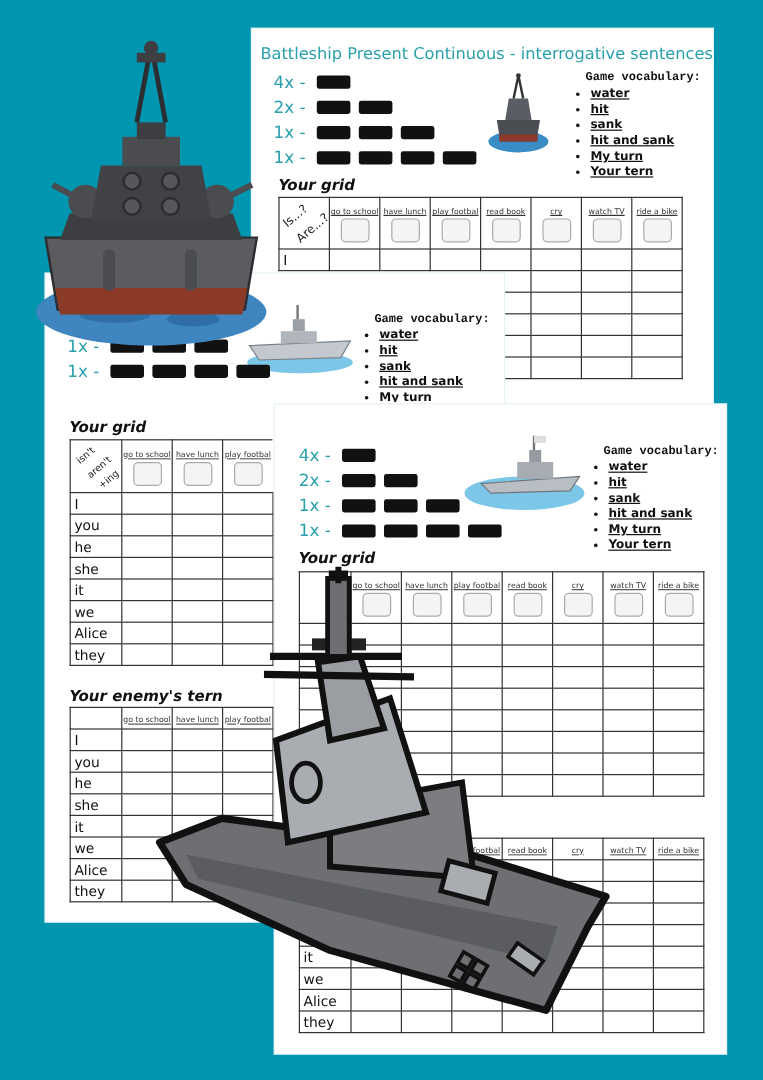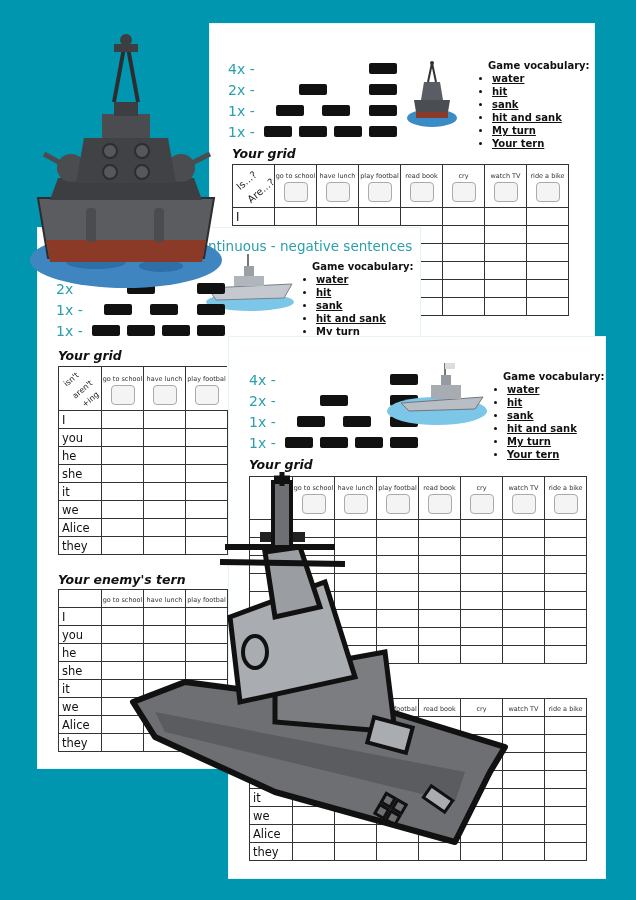--- a/index.html
+++ b/index.html
@@ -1,40 +1,41 @@
 <!DOCTYPE html>
 <html><head>
 <meta charset="utf-8">
 <style>
   html,body{margin:0;padding:0;}
   body{width:636px;height:900px;background:#0096b0;position:relative;overflow:hidden;font-family:"DejaVu Sans",sans-serif;}
   .page{position:absolute;background:#fff;box-shadow:0 0 0 1px #e6f3f6;}
   .title{position:absolute;color:#2aa0ad;font-size:13.5px;white-space:nowrap;letter-spacing:0;}
   .fleet{position:absolute;}
-  .fleet-row{display:flex;align-items:center;height:21px;justify-content:space-between;}
+  .fleet-row{display:flex;align-items:center;height:21px;}
   .fleet-label{color:#2aa0ad;font-size:14px;width:36px;white-space:nowrap;}
   .ship-bar{width:28px;height:11px;background:#111;border-radius:2px;margin-right:7px;}
   .vocab{position:absolute;font-size:10px;font-weight:bold;color:#111;}
-  .vocab-title{margin-left:10px;margin-bottom:1px;}
+  .vocab-title{margin-left:10px;margin-bottom:1px;font-family:Liberation Mono, monospace;}
   .vocab ul{margin:0;padding:0 0 0 14px;}
   .vocab li{line-height:13px;text-decoration:underline;}
   .section-title{position:absolute;font-style:italic;font-weight:bold;font-size:12.5px;color:#111;white-space:nowrap;}
   table.grid{position:absolute;border-collapse:collapse;}
   table.grid td{border:1.5px solid #333;padding:0;font-size:11.5px;color:#111;vertical-align:middle;}
   table.grid td.pron{padding-left:3px;}
-  .hdr-label{font-size:6.5px;color:#333;text-align:center;line-height:8px;padding-top:2px;white-space:nowrap;overflow:hidden;}
+  .hdr-label{font-size:6.5px;color:#333;text-align:center;line-height:8px;padding-top:2px;white-space:nowrap;overflow:hidden;text-decoration:underline;}
   .hdr-pic{width:22px;height:18px;margin:2px auto 0;border:1px solid #aaa;border-radius:4px;background:#f4f4f4;}
   .corner{position:relative;font-size:8px;color:#222;}
   .corner span{position:absolute;transform:rotate(-40deg);white-space:nowrap;}
   .illus{position:absolute;}
 </style>
 </head>
 <body>
 
 <div class="page" style="left:210px;top:24px;width:384px;height:320px;">
+  <div class="title" style="left:7px;top:13px;">Battleship Present Continuous - interrogative sentences</div>
   <div class="fleet" style="left:18px;top:34px;">
     <div class="fleet-row">
         <span class="fleet-label">4x -</span>
         <i class="ship-bar"></i>
       </div>
     <div class="fleet-row">
         <span class="fleet-label">2x -</span>
         <i class="ship-bar"></i>
         <i class="ship-bar"></i>
       </div>
@@ -169,34 +170,28 @@
           <td></td>
           <td></td>
           <td></td>
           <td></td>
         </tr>
   </tbody>
     </table>
 </div>
 
 <div class="page" style="left:38px;top:228px;width:382px;height:540px;">
-  <div class="title" style="left:170px;top:10px;">ntinuous - negative sentences</div>
   <svg class="illus" style="left:166px;top:26px;" width="92" height="60" viewBox="0 0 92 60">
     <ellipse cx="46" cy="48" rx="44" ry="9" fill="#7cc6e8"></ellipse>
     <path d="M4 34 L88 30 L80 44 L12 46 Z" fill="#c3c9cf" stroke="#7a8088" stroke-width="1"></path>
     <rect x="30" y="22" width="30" height="10" fill="#b0b6bc"></rect>
     <rect x="40" y="12" width="10" height="10" fill="#9aa0a6"></rect>
     <line x1="44" y1="0" x2="44" y2="12" stroke="#777" stroke-width="2"></line>
   </svg>
   <div class="fleet" style="left:18px;top:50px;">
-    <div class="fleet-row">
-        <span class="fleet-label">2x</span>
-        <i class="ship-bar"></i>
-        <i class="ship-bar"></i>
-      </div>
     <div class="fleet-row">
         <span class="fleet-label">1x -</span>
         <i class="ship-bar"></i>
         <i class="ship-bar"></i>
         <i class="ship-bar"></i>
       </div>
     <div class="fleet-row">
         <span class="fleet-label">1x -</span>
         <i class="ship-bar"></i>
         <i class="ship-bar"></i>

